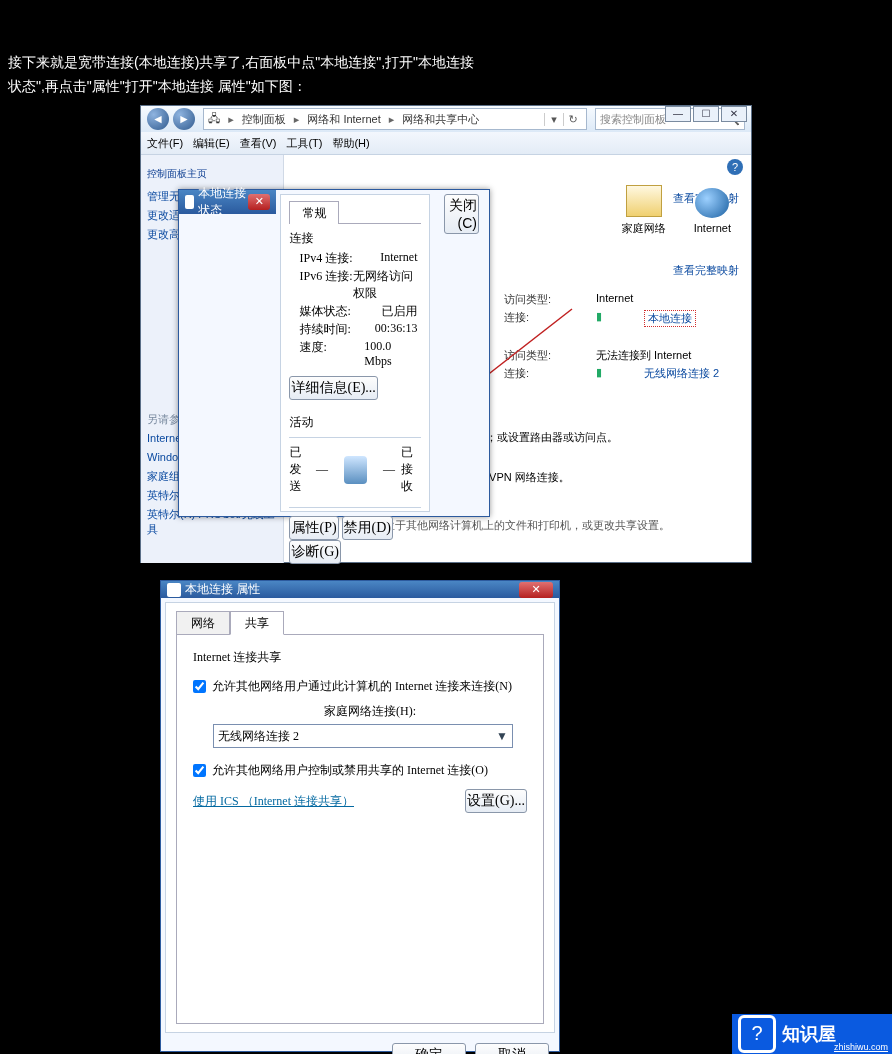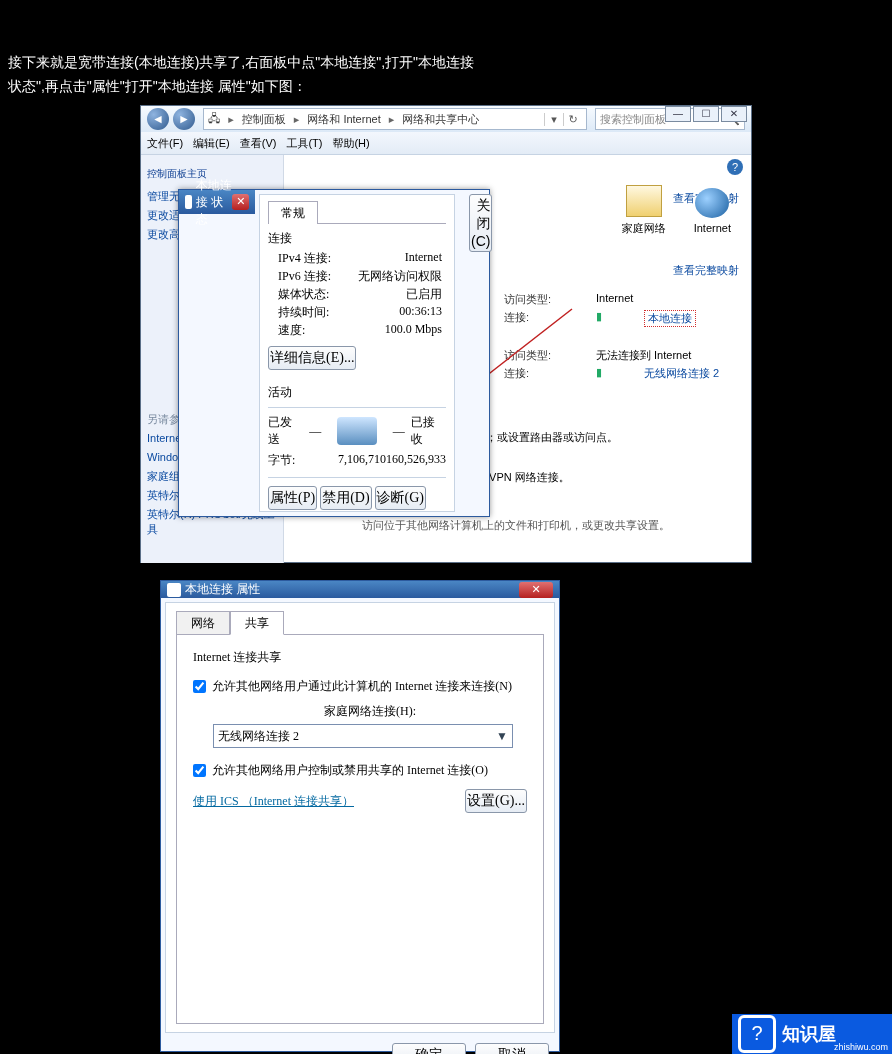--- a/index.html
+++ b/index.html
@@ -208,21 +208,21 @@
   right:0; bottom:0;
   width:160px; height:40px;
   background:#0a5ae0;
   display:flex; align-items:center;
 }
 .zsw .q {
   width:32px;height:32px;border:3px solid #fff;border-radius:6px;
   margin:0 6px; color:#fff; text-align:center; line-height:30px; font-size:20px;
 }
 .zsw .txt { color:#fff; font-size:18px; font-weight:bold;}
-.zsw .sub { position:absolute; right:4px; bottom:2px; color:#fff; font-size:9px;}
+.zsw .sub { position:absolute; right:4px; bottom:2px; color:#fff; font-size:9px;text-decoration:underline;}
 </style>
 </head>
 <body>
 
 <div class="doc-text" style="left:8px;top:54px;">接下来就是宽带连接(本地连接)共享了,右面板中点"本地连接",打开"本地连接</div>
 <div class="doc-text" style="left:8px;top:78px;">状态",再点击"属性"打开"本地连接 属性"如下图：</div>
 
 <div class="cp-window">
   <div class="win-buttons">
     <div>—</div>
@@ -365,32 +365,27 @@
           </div>
         <div class="kv-row">
             <span class="k">速度:</span>
             <span class="v">100.0 Mbps</span>
           </div>
       </div>
       <span class="btn">详细信息(E)...</span>
 
       <div style="margin-top:14px;">活动</div>
       <hr style="border:none;border-top:1px solid #c6d3e3;">
-      <div style="display:flex;align-items:center;justify-content:space-between;margin:2px 0 4px;">
+      <div style="display:flex;align-items:center;justify-content:space-between;margin:2px 0 12px;">
         <span>已发送</span>
         <span style="margin:0 6px;">—</span>
         <span class="activity-ico"></span>
         <span style="margin:0 6px;">—</span>
         <span>已接收</span>
       </div>
-      <div class="kv-row">
-        <span class="k">字节:</span>
-        <span style="" (="flex:1;text-align:center;" )="">7,106,710</span>
-        <span style="flex:1;text-align:right;">160,526,933</span>
-      </div>
       <hr style="border:none;border-top:1px solid #c6d3e3;margin:8px 0;">
       <span class="btn">属性(P)</span>
       <span class="btn">禁用(D)</span>
       <span class="btn">诊断(G)</span>
     </div>
   </div>
   <div class="dlg-footer">
     <span class="btn">关闭(C)</span>
   </div>
 </div>

